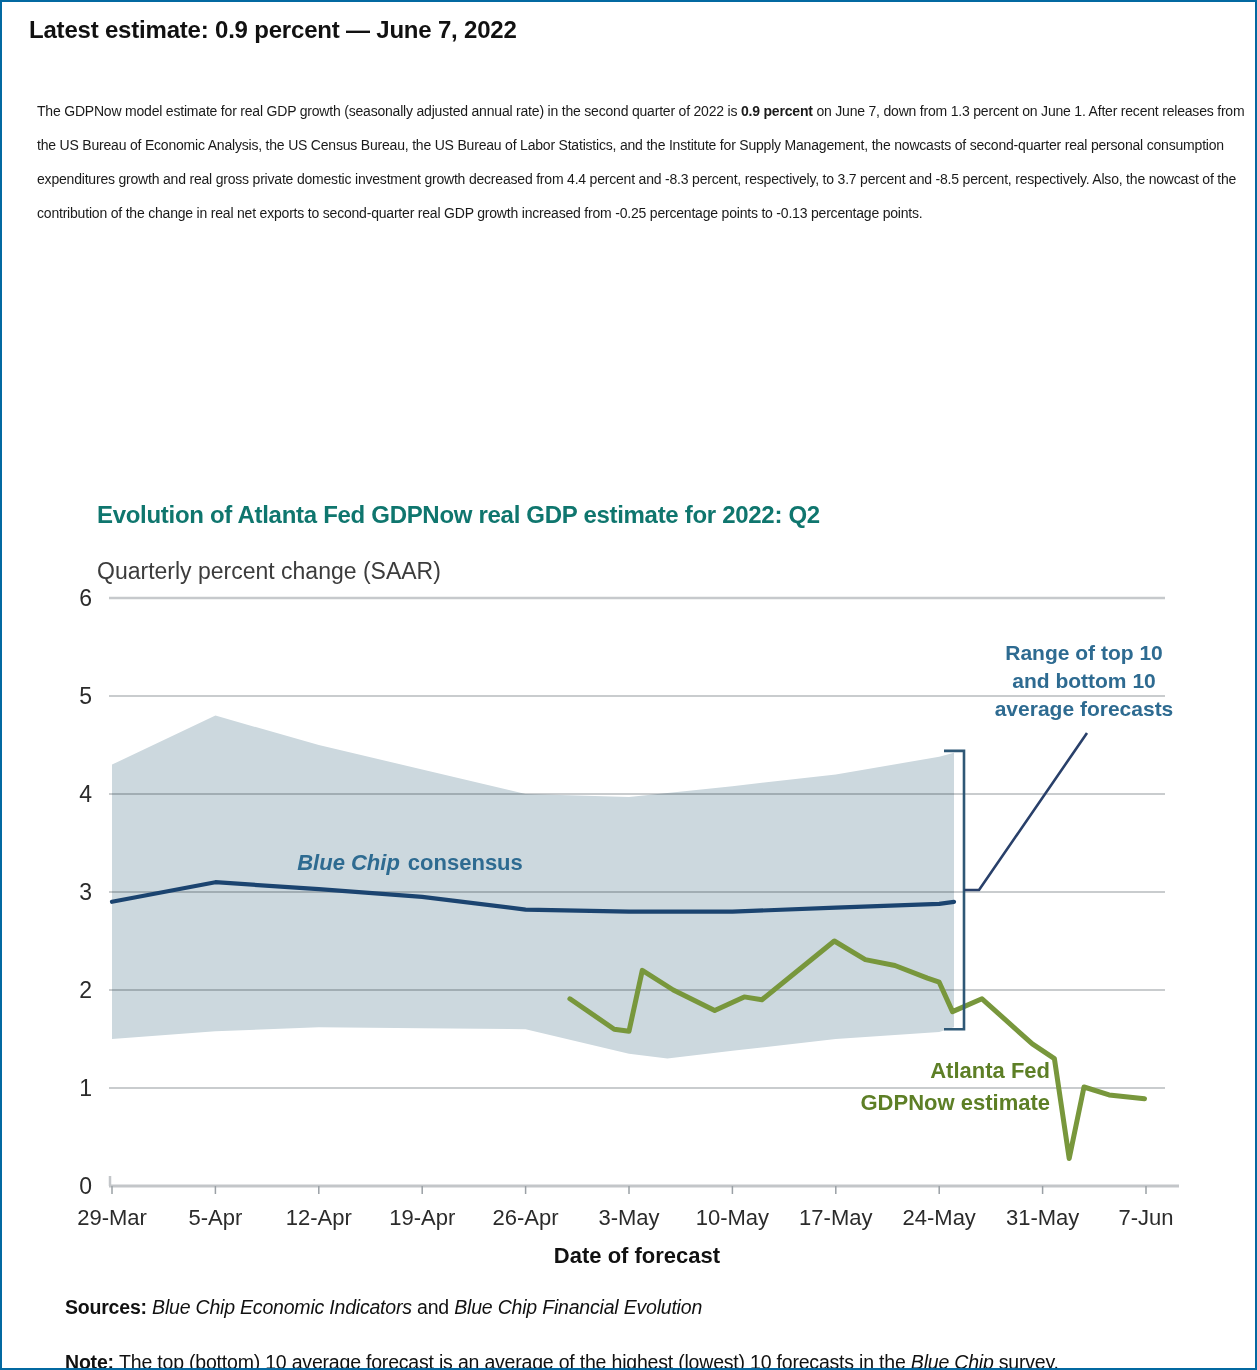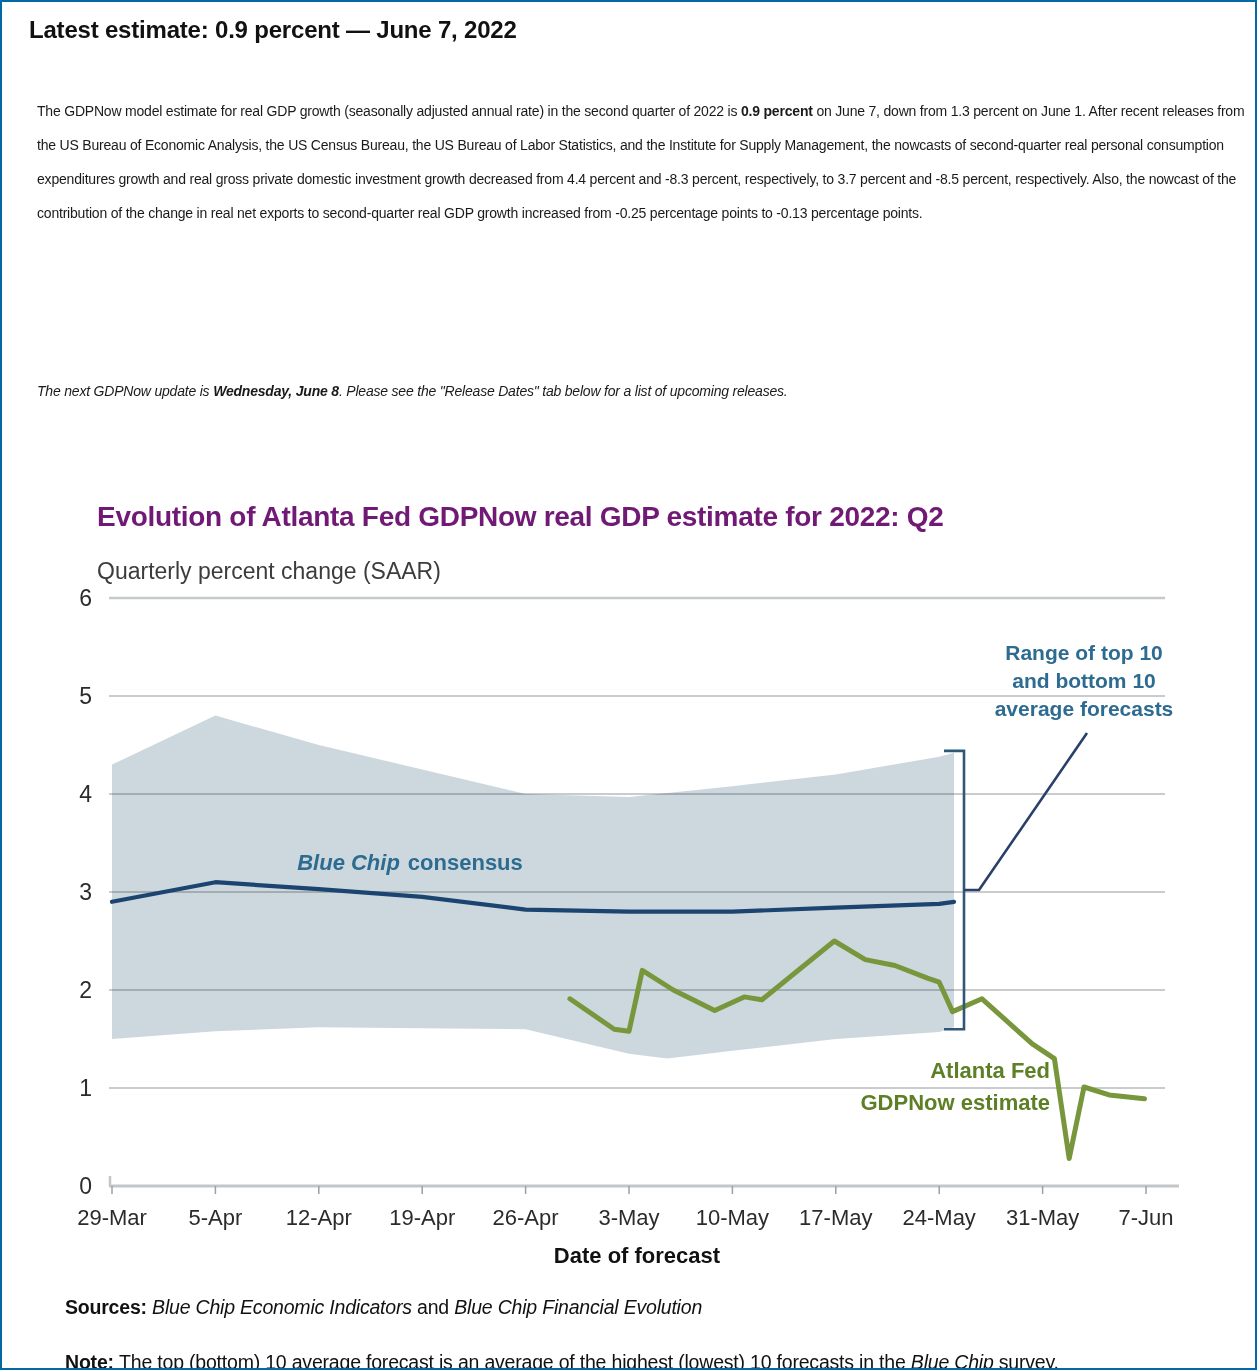--- a/index.html
+++ b/index.html
@@ -14,21 +14,21 @@
   }
   .para{
     position:absolute;left:29px;width:1213px;margin:6px;
     font-size:14px;line-height:34px;letter-spacing:-0.2px;
   }
   .p1{top:86px;}
   .p2{top:366px;font-style:italic;}
   .para b{font-weight:bold;}
   .chart-title{
     position:absolute;left:95px;top:499px;
-    font-size:28px;font-weight:bold;letter-spacing:-0.3px;color:#701a75;
+    font-size:24px;font-weight:bold;letter-spacing:-0.3px;color:#0f766e;
   }
   .chart-subtitle{
     position:absolute;left:95px;top:540px;
     font-size:23px;color:#3c3c3c;margin-top:16px;
   }
   svg.chart{position:absolute;left:0;top:575px;display:block;}
   .grid{mix-blend-mode:multiply;}
   .ylab{font-size:23px;fill:#2b2b2b;}
   .xlab{font-size:22px;fill:#2b2b2b;}
   .axis-title{font-size:22px;font-weight:bold;fill:#111;}
@@ -43,21 +43,20 @@
 </style>
 </head>
 <body>
 
 <div class="page">
 
   <h1 class="heading">Latest estimate: 0.9 percent — June 7, 2022</h1>
 
   <p class="para p1"><span>The GDPNow model estimate for real GDP growth (seasonally adjusted annual rate) in the second quarter of 2022 is </span><b>0.9 percent</b><span> on June 7, down from 1.3 percent on June 1. After recent releases from the US Bureau of Economic Analysis, the US Census Bureau, the US Bureau of Labor Statistics, and the Institute for Supply Management, the nowcasts of second-quarter real personal consumption expenditures growth and real gross private domestic investment growth decreased from 4.4 percent and -8.3 percent, respectively, to 3.7 percent and -8.5 percent, respectively. Also, the nowcast of the contribution of the change in real net exports to second-quarter real GDP growth increased from -0.25 percentage points to -0.13 percentage points.</span></p>
 
-  <p class="para p2"><span>The next GDPNow update is </span><b>Wednesday, June 8</b><span>. Please see the "Release Dates" tab below for a list of upcoming releases.</span></p>
 
   <div class="chart-title">Evolution of Atlanta Fed GDPNow real GDP estimate for 2022: Q2</div>
   <div class="chart-subtitle">Quarterly percent change (SAAR)</div>
 
   <svg id="plot" class="chart" width="1257" height="715" viewBox="0 0 1257 715">
     <g id="band-layer">
         <polygon points="110,187.6 213.4,138.6 316.8,168 420.2,192.5 523.6,217 627,219.9 730.4,209.2 833.8,197.4 937.2,179.8 952,175.8 952,450.2 937.2,455.1 833.8,462 730.4,473.8 665.4,481.6 627,476.7 523.6,452.2 420.2,451.2 316.8,450.2 213.4,454.2 110,462" fill="#ccd8de"></polygon>
       </g>
     <g id="grid-layer">
         <line x1="107" x2="1163" y1="511" y2="511" stroke="#b7bbbe" stroke-width="1.5" class="grid"></line>

